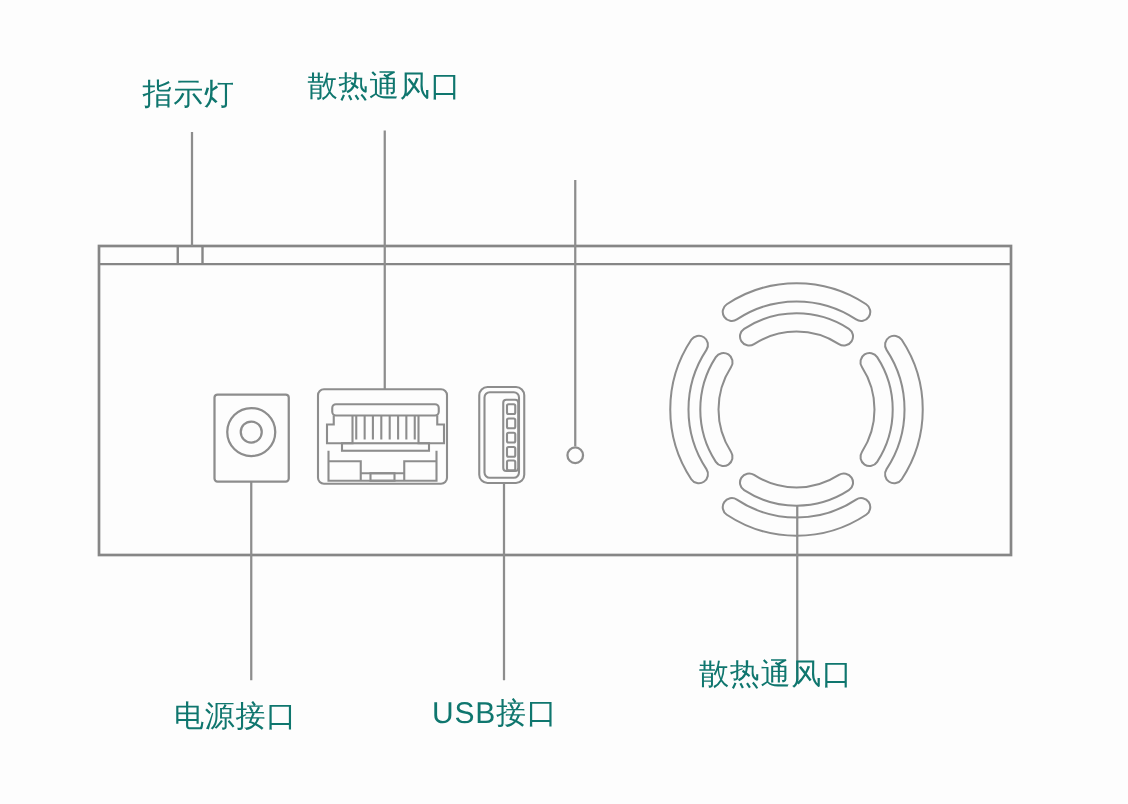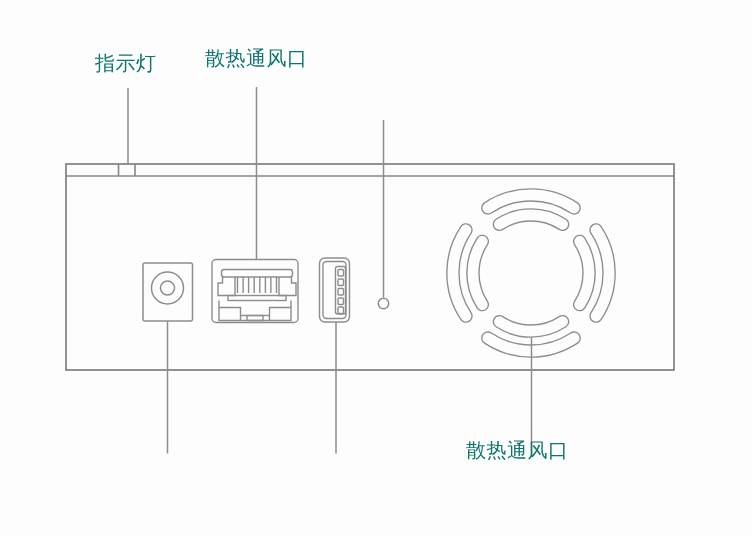--- a/index.html
+++ b/index.html
@@ -125,15 +125,17 @@
       <line x1="256.5" y1="87" x2="256.5" y2="260"></line>
       <line x1="383.5" y1="120" x2="383.5" y2="297.5"></line>
       <line x1="167.5" y1="321" x2="167.5" y2="453.5"></line>
       <line x1="336" y1="322" x2="336" y2="453.5"></line>
       <line x1="531.5" y1="337" x2="531.5" y2="453.5"></line>
     </g>
   </svg>
 
   <div class="callout lbl-indicator">指示灯</div>
   <div class="callout lbl-ethernet">散热通风口</div>
+  <div class="callout lbl-power">电源接口</div>
+  <div class="callout lbl-usb">USB接口</div>
   <div class="callout lbl-vent">散热通风口</div>
 
 </div>
 
 </body></html>

